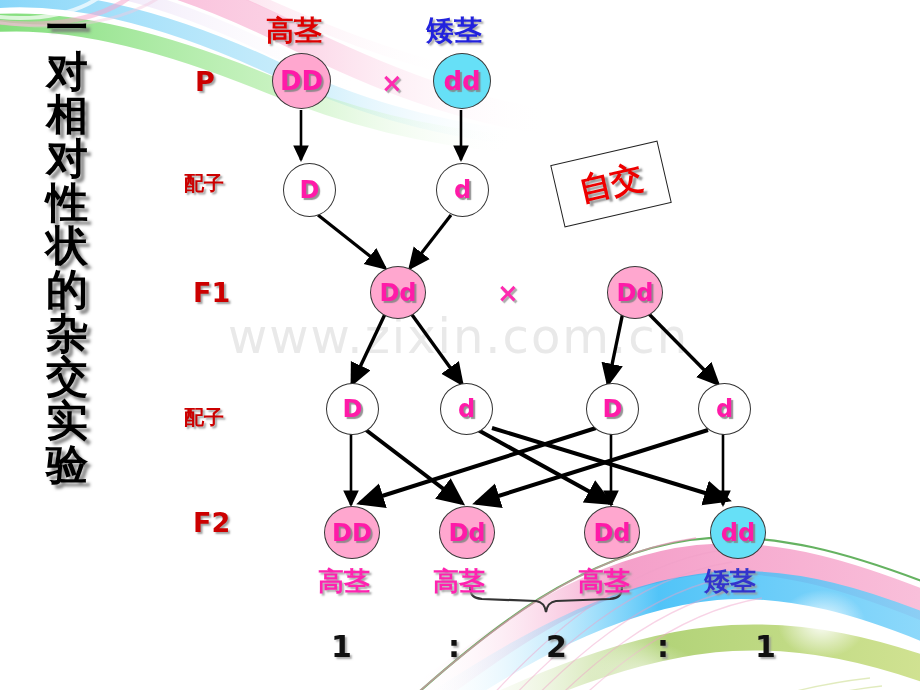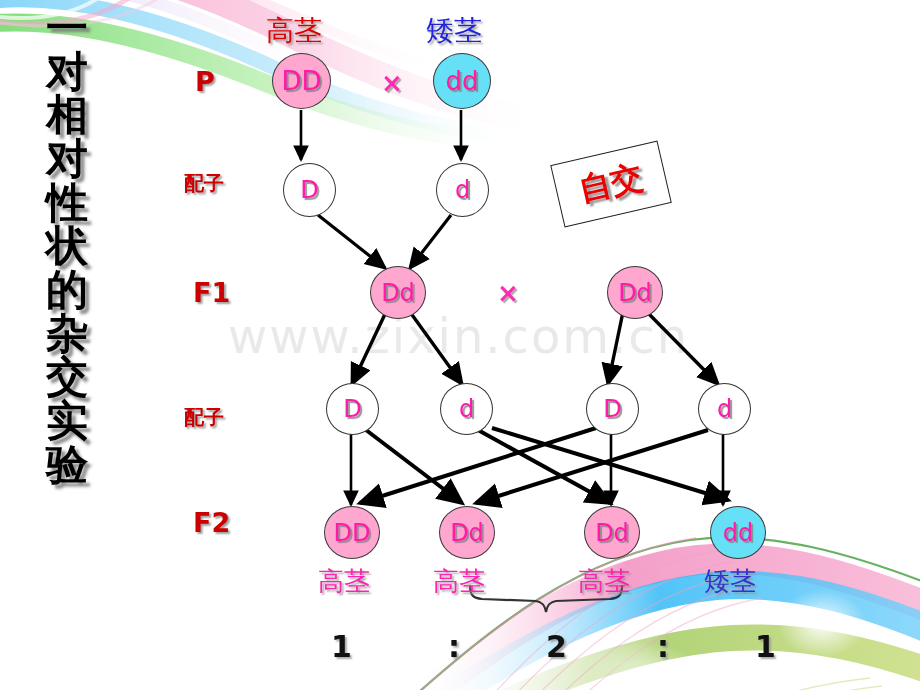--- a/index.html
+++ b/index.html
@@ -38,35 +38,35 @@
     text-shadow:2px 2px 2px rgba(150,150,150,.9);
     white-space:nowrap;
   }
   .row-label.lat{font-size:27px;}
   .row-label.han{font-size:20px;}
 
   
   .gcircle{
     position:absolute;border-radius:50%;
     display:flex;align-items:center;justify-content:center;
-    font-weight:normal;white-space:nowrap;
+    font-weight:bold;white-space:nowrap;
     color:#ff1aa8;
     text-shadow:2px 2px 1px rgba(130,130,130,.85);
   }
   .gcircle.pink{background:#ffa7cf;border:1.5px solid #3a3a3a;}
   .gcircle.cyan{background:#66e0f7;border:1.5px solid #3a3a3a;}
   .gcircle.white{background:#ffffff;border:1.3px solid #333;}
 
   .cross-mark{
     position:absolute;color:#ff2bb0;font-weight:bold;font-size:26px;
     text-shadow:2px 2px 1px rgba(150,150,150,.8);
   }
 
   .trait{
-    position:absolute;font-weight:normal;white-space:nowrap;
+    position:absolute;font-weight:bold;white-space:nowrap;
     text-shadow:2px 2px 2px rgba(150,150,150,.85);
   }
   .trait.red{color:#dd0000;font-size:28px;}
   .trait.blue{color:#2222dd;font-size:28px;}
   .trait.magenta{color:#ff22b0;font-size:26px;}
   .trait.blue-sm{color:#3333cc;font-size:26px;}
 
   #selfcross-box{
     position:absolute;left:556px;top:152px;width:108px;height:62px;
     background:#fff;border:1.4px solid #222;

